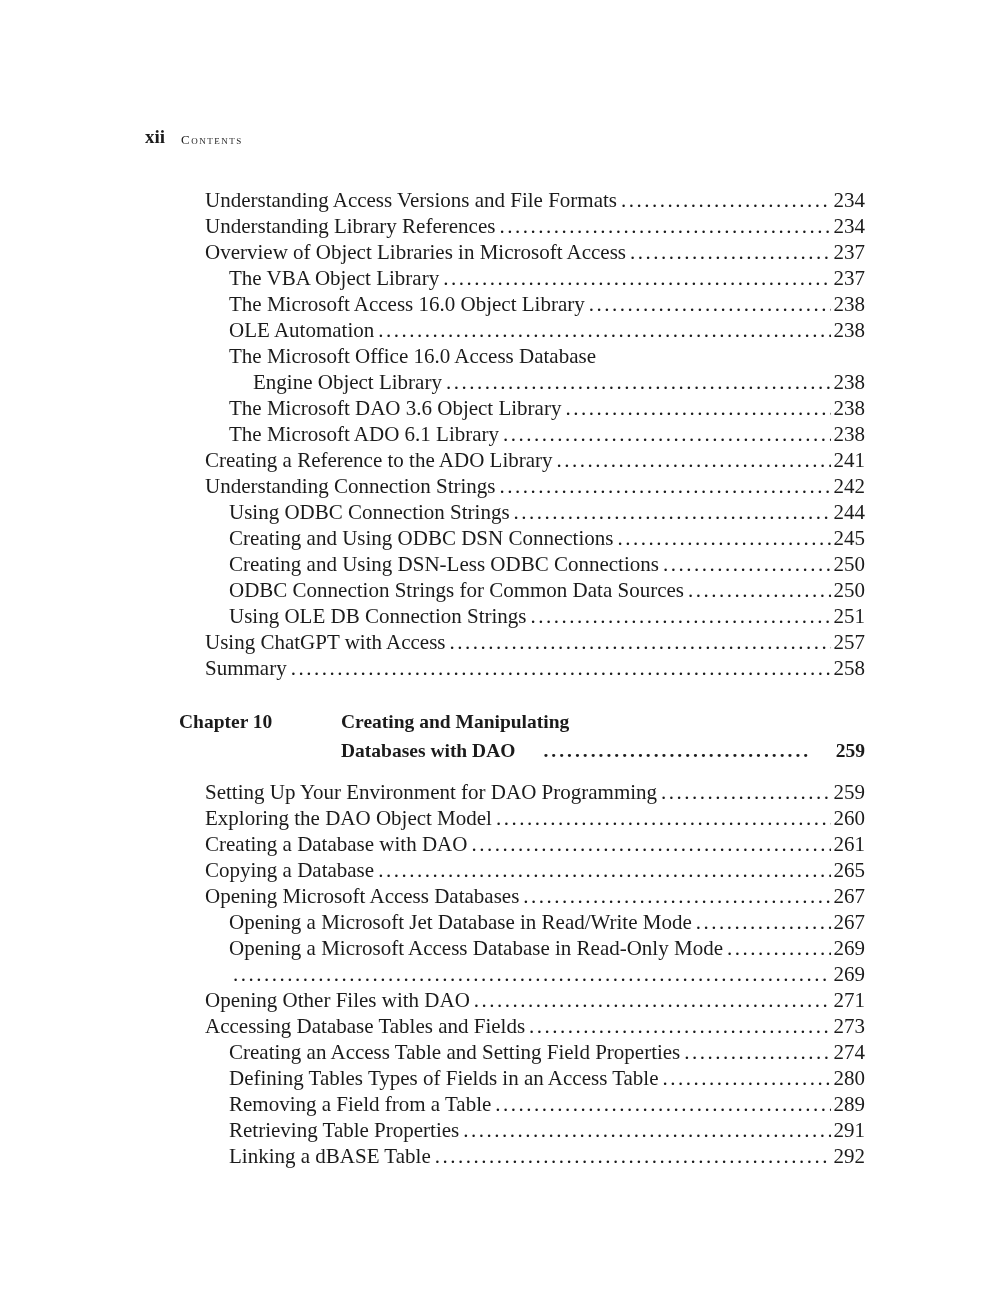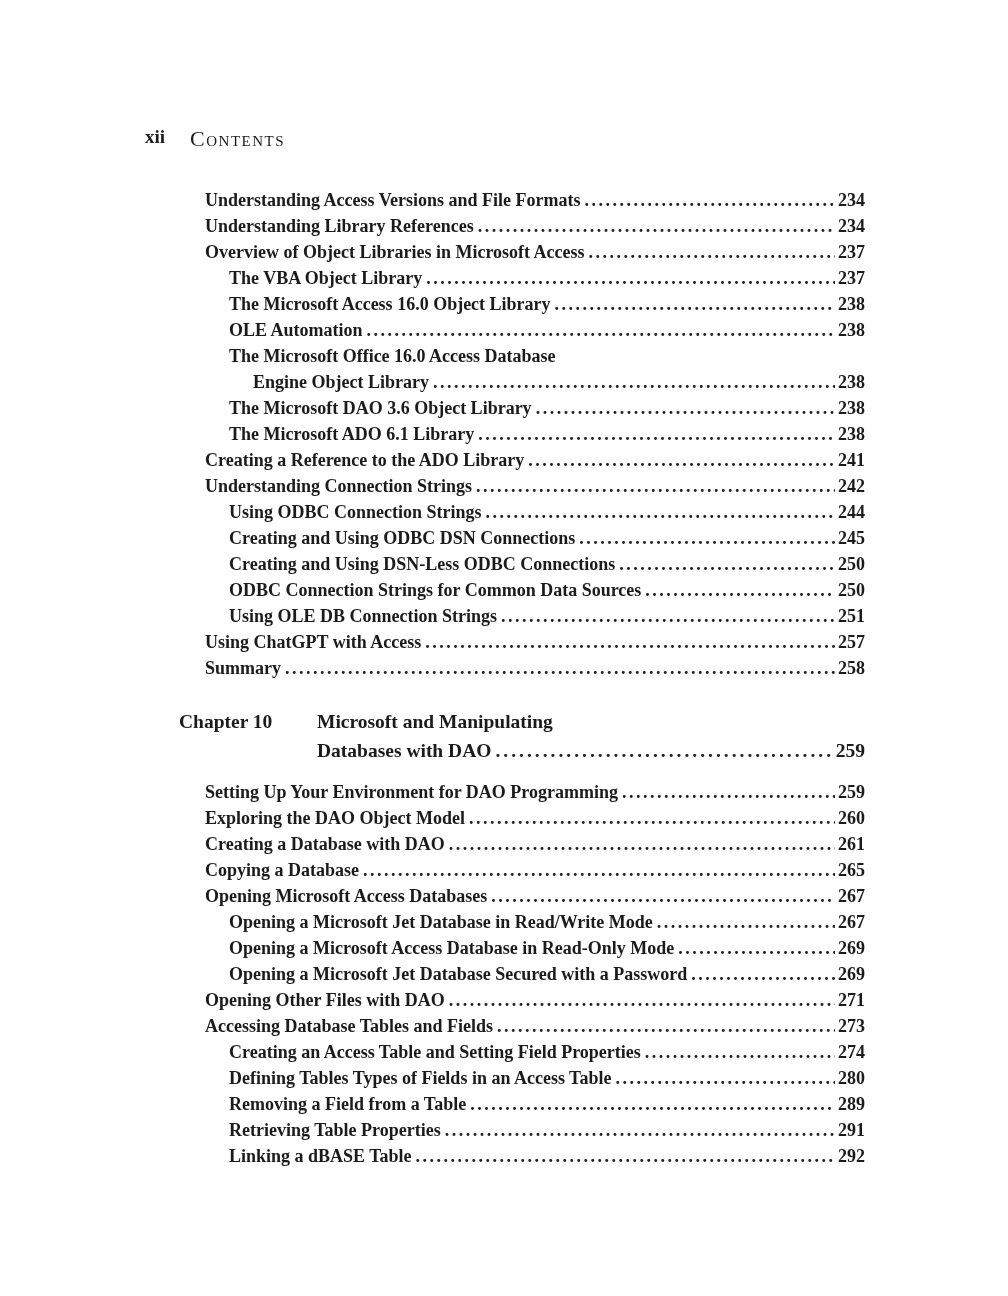--- a/index.html
+++ b/index.html
@@ -13,45 +13,43 @@
     color: #1b1b1b;
     font-family: "Liberation Serif", serif;
     position: relative;
     overflow: hidden;
   }
   .page-header {
     position: absolute;
     left: 145px;
     top: 126px;
     display: flex;
-    align-items: flex-start;
+    align-items: flex-end;
     gap: 16px;
   }
   .folio {
     font-weight: bold;
     font-size: 19px;
   }
   .running-head {
     font-variant: small-caps;
-    font-size: 22px;
+    font-size: 13px;
     letter-spacing: 1.5px;
-    margin-left: 9px;
   }
   .toc {
     position: absolute;
     left: 205px;
     top: 187px;
     width: 660px;
   }
   .toc-row {
     display: flex;
     align-items: flex-start;
     line-height: 26px;
-    font-size: 18px;
-    font-weight: bold;
+    font-size: 21px;
   }
   .toc-row .title {
     white-space: nowrap;
   }
   .dots {
     flex: 1;
     overflow: hidden;
     white-space: nowrap;
     margin: 0 3px 0 4px;
     min-width: 12px;
@@ -67,20 +65,21 @@
   .level-3 { padding-left: 48px; }
   .chapter {
     margin: 26px 0 14px -26px;
   }
   .ch-row {
     display: flex;
     align-items: flex-end;
     line-height: 29px;
     font-size: 19.5px;
     font-weight: bold;
+    gap: 24px;
   }
   .ch-label {
     flex: none;
     width: 138px;
     white-space: nowrap;
   }
   .ch-row .dots::after {
     letter-spacing: 3px;
   }
 </style>
@@ -182,21 +181,21 @@
       <span class="pg">257</span>
     </div>
     <div class="toc-row level-1">
       <span class="title">Summary</span>
       <span class="dots"></span>
       <span class="pg">258</span>
     </div>
     <div class="chapter">
       <div class="ch-row">
         <span class="ch-label">Chapter 10</span>
-        <span class="title">Microsoft and Manipulating</span>
+        <span class="title">Creating and Manipulating</span>
       </div>
       <div class="ch-row">
         <span class="ch-label"></span>
         <span class="title">Databases with DAO</span>
         <span class="dots"></span>
         <span class="pg">259</span>
       </div>
     </div>
     <div class="toc-row level-1">
       <span class="title">Setting Up Your Environment for DAO Programming</span>
@@ -227,21 +226,20 @@
       <span class="title">Opening a Microsoft Jet Database in Read/Write Mode</span>
       <span class="dots"></span>
       <span class="pg">267</span>
     </div>
     <div class="toc-row level-2">
       <span class="title">Opening a Microsoft Access Database in Read-Only Mode</span>
       <span class="dots"></span>
       <span class="pg">269</span>
     </div>
     <div class="toc-row level-2">
-      <span class="title">Opening a Microsoft Jet Database Secured with a Password</span>
       <span class="dots"></span>
       <span class="pg">269</span>
     </div>
     <div class="toc-row level-1">
       <span class="title">Opening Other Files with DAO</span>
       <span class="dots"></span>
       <span class="pg">271</span>
     </div>
     <div class="toc-row level-1">
       <span class="title">Accessing Database Tables and Fields</span>

